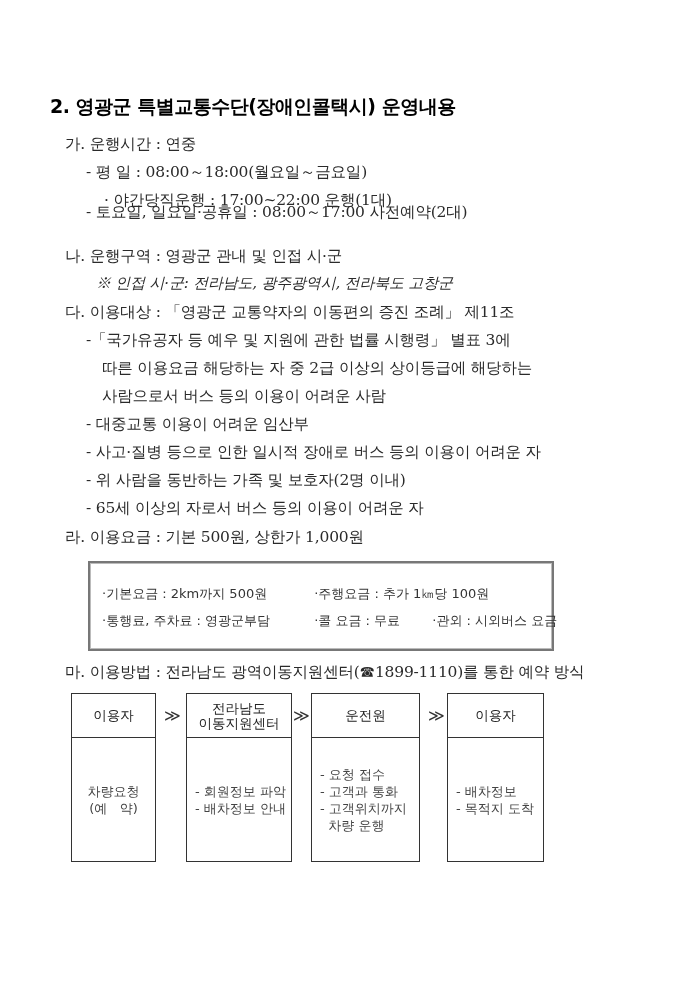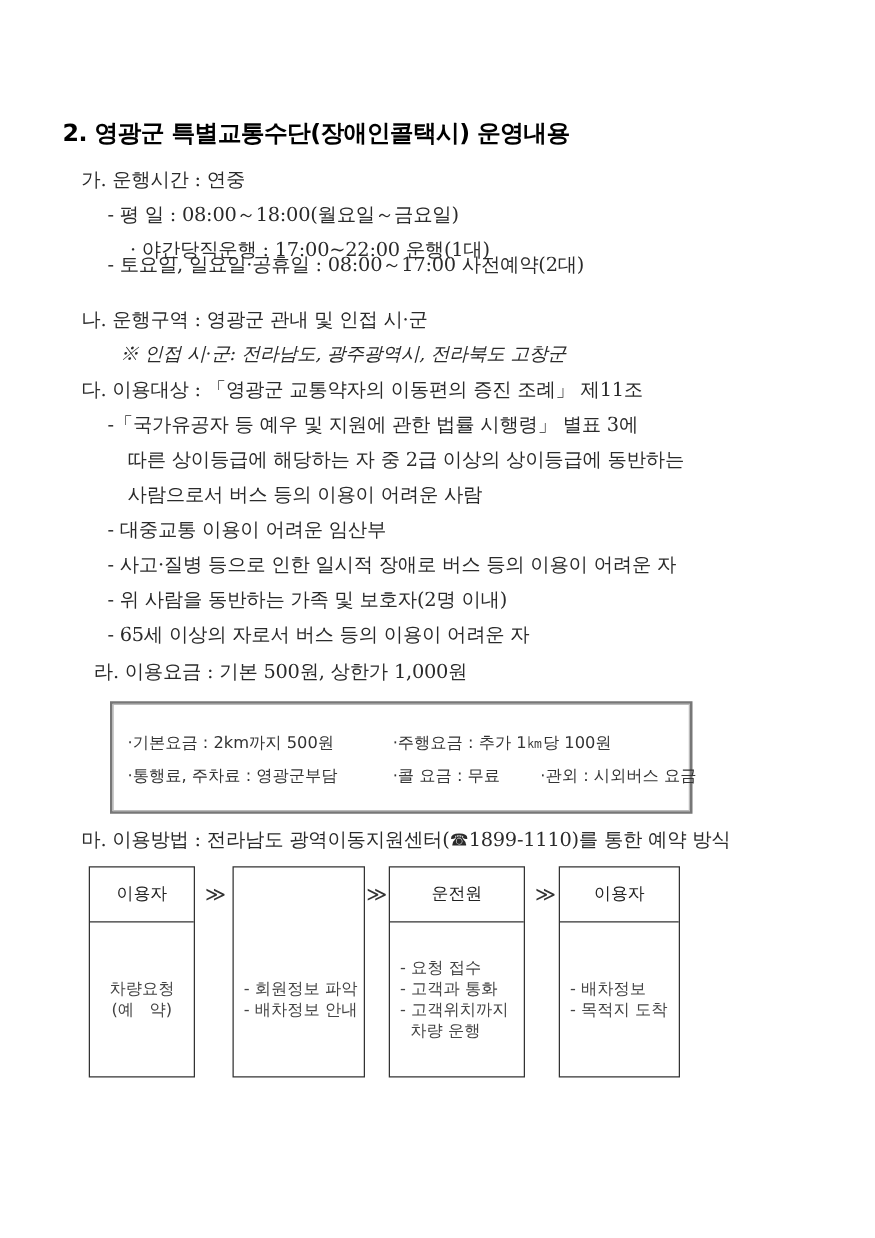--- a/index.html
+++ b/index.html
@@ -34,28 +34,28 @@
 <div class="abs line" style="left:65px;top:134px;">가. 운행시간 : 연중</div>
 <div class="abs line" style="left:86px;top:162px;">- 평   일 : 08:00～18:00(월요일～금요일)</div>
 <div class="abs line" style="left:104px;top:190px;">·  야간당직운행 : 17:00~22:00 운행(1대)</div>
 <div class="abs line" style="left:86px;top:202px;">- 토요일, 일요일·공휴일 : 08:00～17:00 사전예약(2대)</div>
 
 <div class="abs line" style="left:65px;top:246px;">나. 운행구역 : 영광군 관내 및 인접 시·군</div>
 <div class="abs line note" style="left:96px;top:274px;">※ 인접 시·군: 전라남도, 광주광역시, 전라북도 고창군</div>
 
 <div class="abs line" style="left:65px;top:302px;">다. 이용대상 : 「영광군 교통약자의 이동편의 증진 조례」 제11조</div>
 <div class="abs line" style="left:86px;top:330px;">-「국가유공자 등 예우 및 지원에 관한 법률 시행령」 별표 3에</div>
-<div class="abs line" style="left:102px;top:358px;">따른 상이등급에 해당하는 자 중 2급 이상의 상이등급에 동반하는</div>
+<div class="abs line" style="left:102px;top:358px;">따른 이용요금 해당하는 자 중 2급 이상의 상이등급에 해당하는</div>
 <div class="abs line" style="left:102px;top:386px;">사람으로서 버스 등의 이용이 어려운 사람</div>
 <div class="abs line" style="left:86px;top:414px;">- 대중교통 이용이 어려운 임산부</div>
 <div class="abs line" style="left:86px;top:442px;">- 사고·질병 등으로 인한 일시적 장애로 버스 등의 이용이 어려운 자</div>
 <div class="abs line" style="left:86px;top:470px;">- 위 사람을 동반하는 가족 및 보호자(2명 이내)</div>
 <div class="abs line" style="left:86px;top:498px;text-align:right;">- 65세 이상의 자로서 버스 등의 이용이 어려운 자</div>
 
-<div class="abs line" style="left:65px;top:527px;margin-left:10px;">라. 이용요금 : 기본 500원, 상한가 1,000원</div>
+<div class="abs line" style="left:65px;top:527px;">라. 이용요금 : 기본 500원, 상한가 1,000원</div>
 
 <div class="feebox">
   <div class="row" style="top:22px;">
     <span class="item" style="width:208px;">·기본요금 : 2km까지 500원</span>
     <span class="item">·주행요금 : 추가 1㎞당 100원</span>
   </div>
   <div class="row" style="top:49px;">
     <span class="item" style="width:208px;">·통행료, 주차료 : 영광군부담</span>
     <span class="item" style="width:114px;">·콜 요금 : 무료</span>
     <span class="item">·관외 : 시외버스 요금</span>
@@ -70,20 +70,24 @@
   </div>
   <div class="body center">
     <span>차량요청</span>
     <span style="white-space:pre;">(예   약)</span>
   </div>
 </div>
 
 <div class="arrow" style="left:164px;">≫</div>
 
 <div class="flowbox" style="left:186px;width:104px;">
+  <div class="hdr">
+    <span>전라남도</span>
+    <span>이동지원센터</span>
+  </div>
   <div class="body left">
     <span>- 회원정보 파악</span>
     <span>- 배차정보 안내</span>
   </div>
 </div>
 
 <div class="arrow" style="left:293px;">≫</div>
 
 <div class="flowbox" style="left:311px;width:107px;">
   <div class="hdr">

